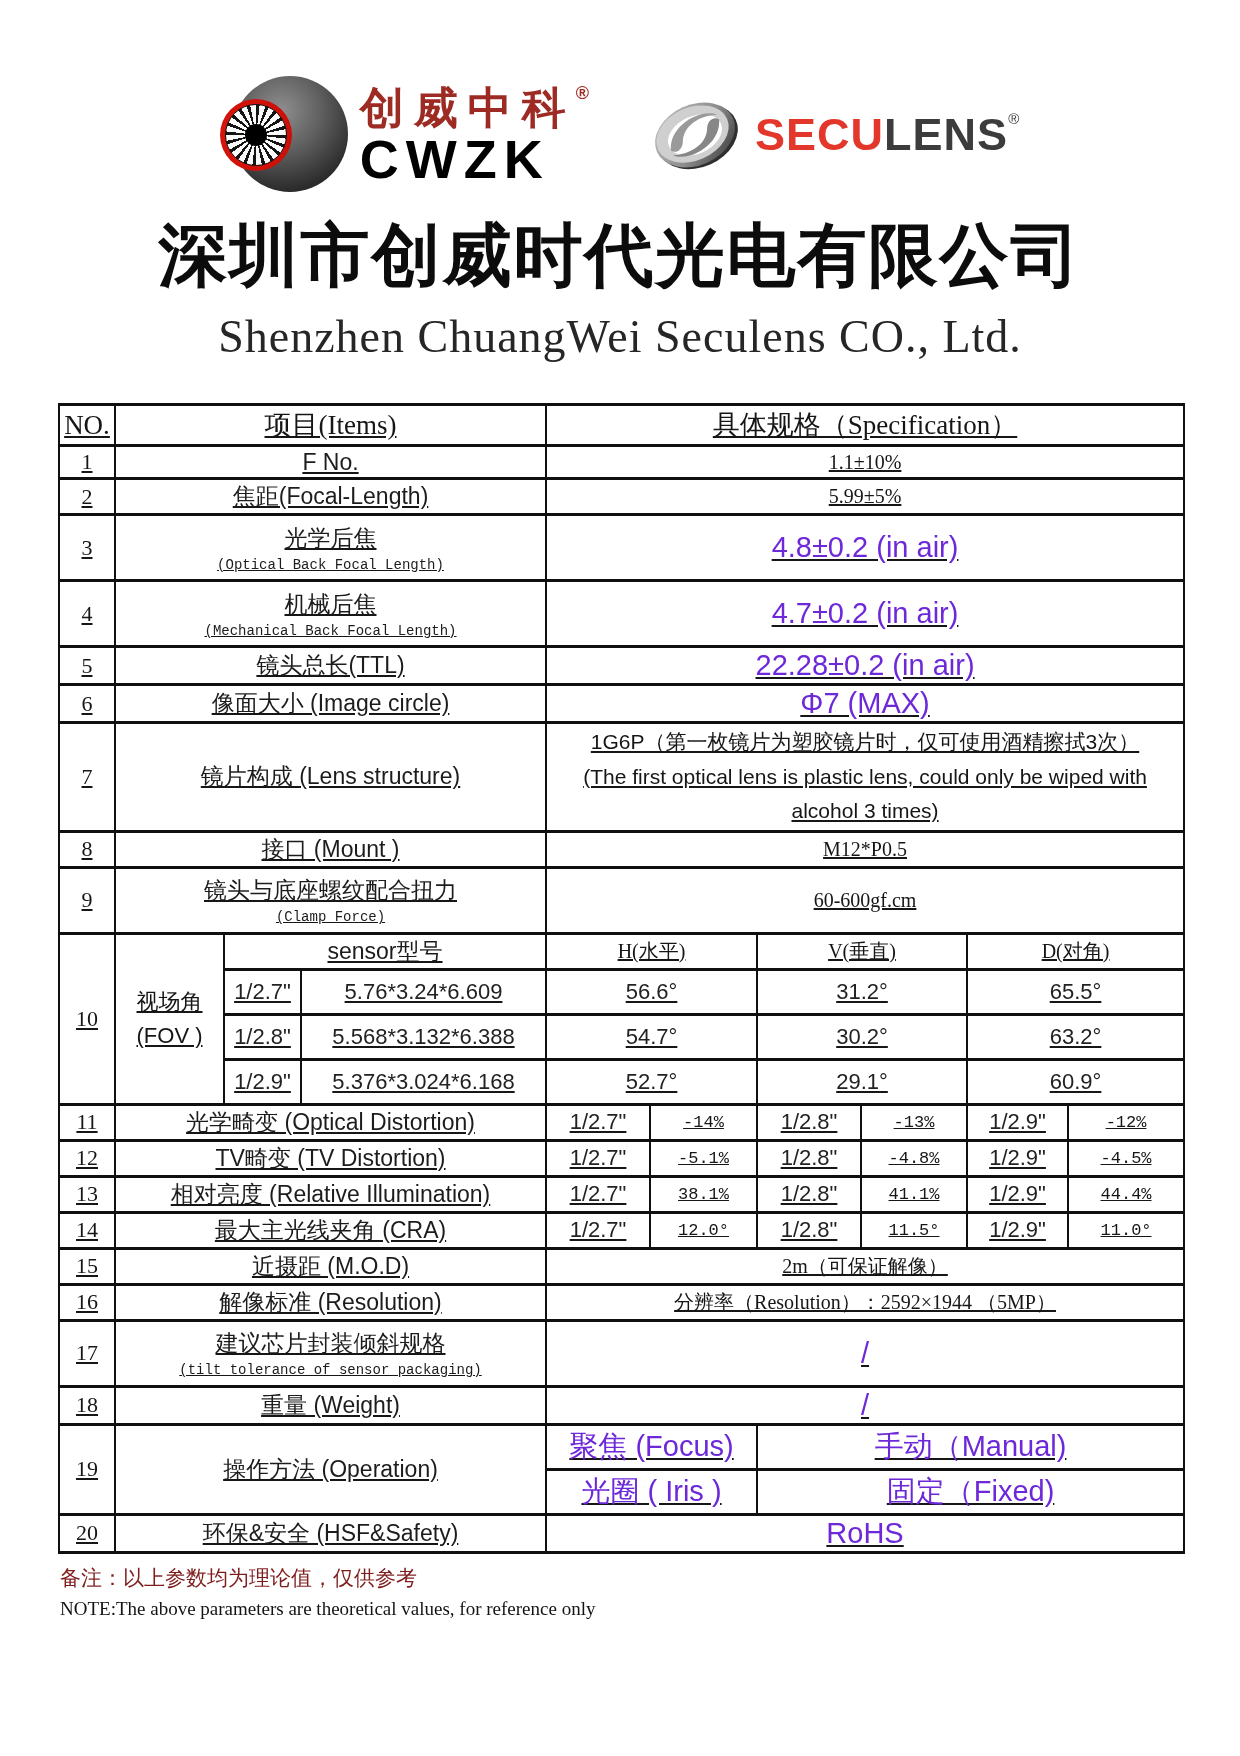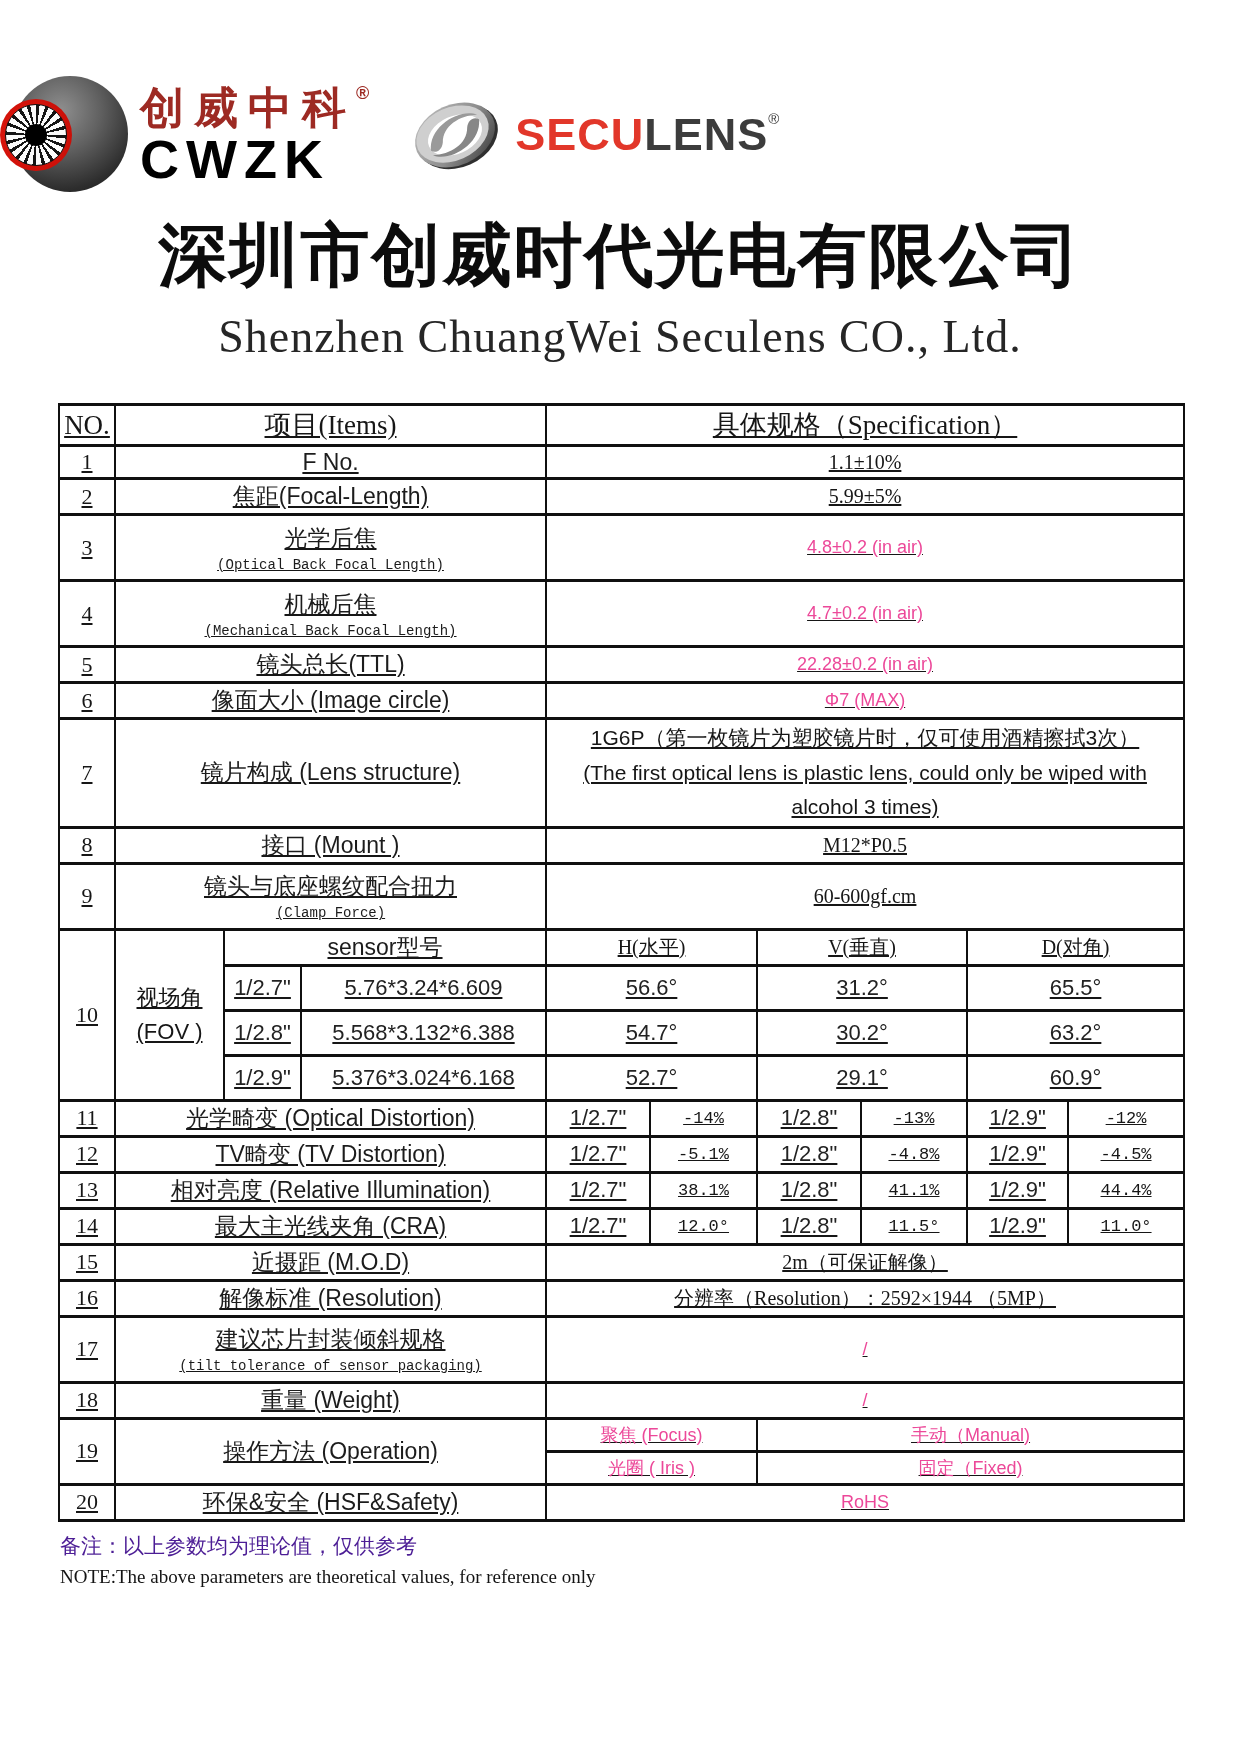--- a/index.html
+++ b/index.html
@@ -5,21 +5,21 @@
   * { margin:0; padding:0; box-sizing:border-box; }
   html,body { background:#ffffff; }
   body {
     width:1240px; height:1756px; margin:0 auto; position:relative;
     font-family:"Liberation Sans","DejaVu Sans",sans-serif;
     color:#161616; overflow:hidden;
   }
 
   
   .hdr { padding-top:70px; }
-  .logo-row { display:flex; align-items:center; justify-content:flex-start; gap:34px; height:130px; }
+  .logo-row { display:flex; align-items:center; justify-content:center; gap:54px; height:130px; }
   .cwzk-logo { display:flex; align-items:center; gap:10px; }
 
   .lens-ball { position:relative; width:130px; height:122px; flex:0 0 auto; }
   .ball { position:absolute; left:12px; top:2px; width:116px; height:116px; border-radius:50%;
           background:radial-gradient(circle at 42% 30%, #8f8f8f 0%, #606060 38%, #2e2e2e 74%, #141414 100%); }
   .iris-red { position:absolute; left:0; top:25px; width:72px; height:72px; border-radius:50%;
           background:radial-gradient(circle at 42% 50%, #ef1d12 0%, #c50d06 85%); }
   .spokes { position:absolute; left:5px; top:30px; width:62px; height:62px; border-radius:50%;
           border:1px solid #101010;
           background:repeating-conic-gradient(#151515 0deg 7deg, #fbfbfb 7deg 18deg); }
@@ -50,29 +50,29 @@
     text-align:center; vertical-align:middle; padding:1px 2px; overflow:hidden;
   }
   tr.h40 { height:40px; } tr.h33 { height:33px; } tr.h66 { height:66px; }
   tr.h86 { height:86px; } tr.h45 { height:45px; }
 
   .th-txt { font-family:"Liberation Serif","DejaVu Serif",serif; font-size:27px; }
   .no-cell { font-family:"Liberation Serif","DejaVu Serif",serif; font-size:22px; }
   .item-cn { font-size:23px; color:#1c1c1c; }
   .item-sub { font-family:"Liberation Mono","DejaVu Sans Mono",monospace; font-size:14px; margin-top:3px; color:#1c1c1c; }
   .v-serif { font-family:"Liberation Serif","DejaVu Serif",serif; font-size:20px; }
-  .v-round { font-size:18px; color:#ec4899; }
+  .v-round { font-size:29px; color:#6d28d9; }
   .v-small-mono { font-family:"Liberation Mono","DejaVu Sans Mono",monospace; font-size:17px; }
   .size-cell { font-size:22px; color:#222; }
   .fov-label { font-size:22px; line-height:1.55; }
   .spec7 { font-size:21px; line-height:1.65; padding:0 26px; }
 
   
   .notes { margin:10px 0 0 60px; }
-  .note-cn { font-size:21px; color:#4c1d95; }
+  .note-cn { font-size:21px; color:#7f1d1d; }
   .note-en { font-family:Liberation Serif, serif; font-size:19px; margin-top:6px; color:#141414; }
 </style>
 </head>
 <body>
 
 <div class="hdr">
   <div class="logo-row">
 
     <div class="cwzk-logo">
       <div class="lens-ball">

